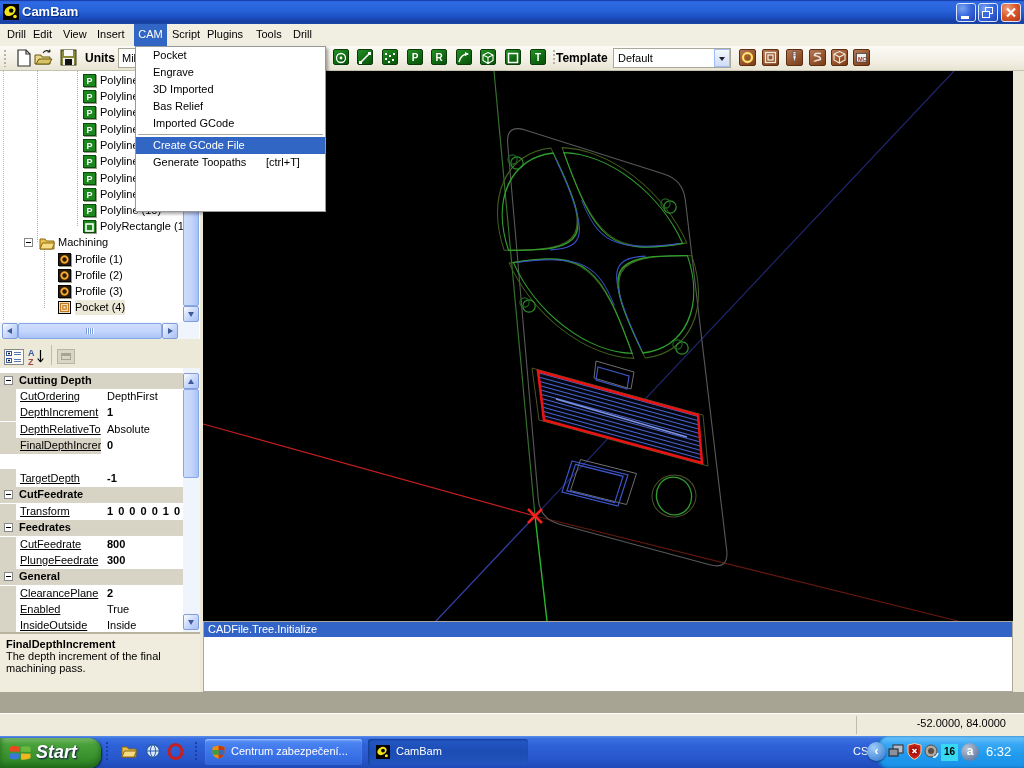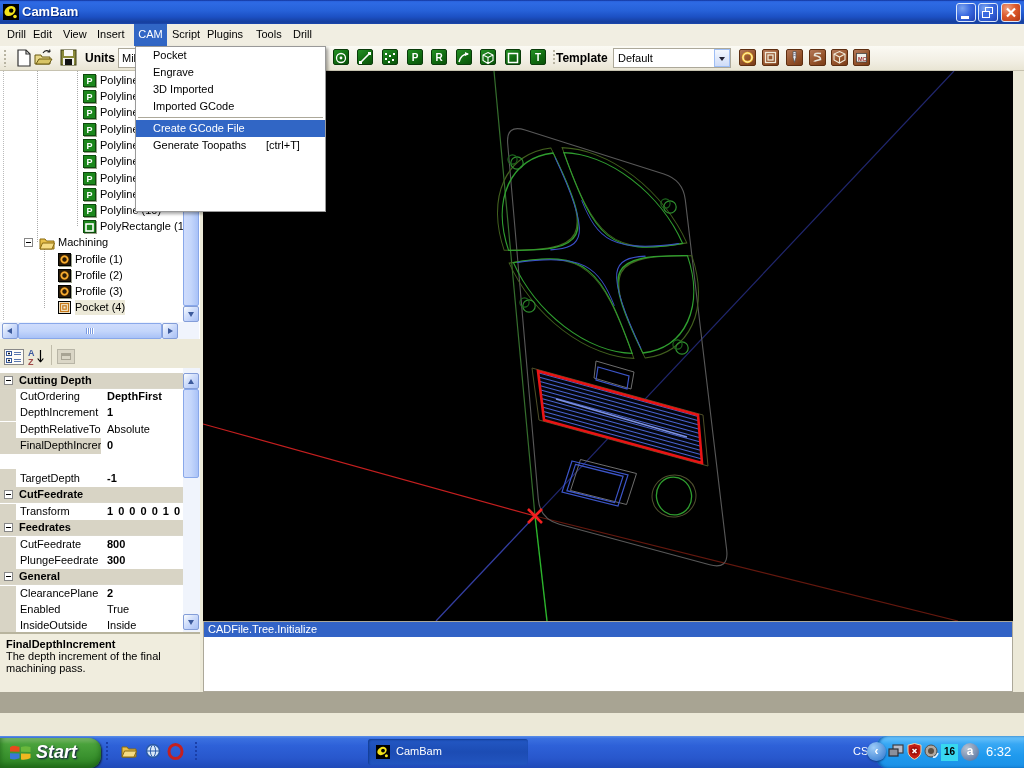--- a/index.html
+++ b/index.html
@@ -20,21 +20,21 @@
 .bicon{top:3px;width:17px;height:17px;background:linear-gradient(145deg,#b4795a 0%,#96542c 55%,#7a3c18 100%);border:1px solid #5e2e10;border-radius:2px;}
 
 #tree{left:0;top:71px;width:200px;height:268px;background:#fff;overflow:hidden;}
 .trow{left:0;height:16px;font-size:11px;line-height:15px;color:#000;white-space:nowrap;}
 .ticon{position:absolute;width:13px;height:13px;top:1px;}
 .pico{background:#1c871c;border:1px solid #0c4a0c;box-shadow:1px 1px 0 #9aa08a;color:#fff;font-size:9px;font-weight:bold;text-align:center;line-height:12px;}
 #proptb{left:0;top:339px;width:200px;height:29px;background:#ece9d8;}
 #grid{left:0;top:368px;width:200px;height:264px;background:#fff;font-size:11px;overflow:hidden;}
 .grow{left:0;width:183px;height:16px;border-bottom:1px solid #d9d6c9;}
 .ghead{background:#d8d4c5;font-weight:bold;}
-.gname{position:absolute;left:16px;top:0;width:88px;height:16px;line-height:15px;background:#fff;border-right:1px solid #d9d6c9;padding-left:4px;overflow:hidden;}
+.gname{position:absolute;left:16px;top:0;width:88px;height:16px;line-height:15px;background:#fff;border-right:1px solid #d9d6c9;padding-left:4px;overflow:hidden;text-decoration:underline;}
 .gval{position:absolute;left:101px;top:0;width:82px;height:16px;line-height:15px;background:#fff;padding-left:6px;overflow:hidden;}
 .gut{position:absolute;left:0;top:0;width:16px;height:16px;background:#d8d4c5;}
 #desc{left:0;top:632px;width:200px;height:60px;background:#f0edde;border-top:2px solid #b8b49e;font-size:11px;padding:4px 6px;}
 #olive{left:0;top:692px;width:1024px;height:21px;background:#a8a493;}
 #statusbar{left:0;top:713px;width:1024px;height:23px;background:#eeebdd;border-top:1px solid #fff;font-size:11px;}
 
 #canvas{left:203px;top:71px;width:810px;height:550px;background:#000;}
 #logbox{left:203px;top:621px;width:810px;height:71px;background:#fff;border:1px solid #aca899;}
 #logrow{left:204px;top:622px;width:808px;height:15px;background:#3263c6;color:#fff;font-size:11px;line-height:15px;padding-left:4px;}
 
@@ -311,21 +311,21 @@
 <div class="abs" id="grid">
   <div class="abs" style="left:0;top:0;width:183px;height:5px;background:#fff"></div>
   <div class="grow ghead abs" style="top:5px">
         <span style="position:absolute;left:19px;top:1px">Cutting Depth</span>
         <div class="abs" style="left:4px;top:3px;width:9px;height:9px;background:#fff;border:1px solid #888"></div>
         <div class="abs" style="left:6px;top:7px;width:5px;height:1px;background:#000"></div>
       </div>
   <div class="grow abs" style="top:21px">
         <div class="gut"></div>
         <div class="gname">CutOrdering</div>
-        <div class="gval" style="font-weight:bold">DepthFirst</div>
+        <div class="gval" style="font-weight:normal">DepthFirst</div>
       </div>
   <div class="grow abs" style="top:37px">
         <div class="gut"></div>
         <div class="gname">DepthIncrement</div>
         <div class="gval" style="font-weight:bold">1</div>
       </div>
   <div class="grow abs" style="top:54px">
         <div class="gut"></div>
         <div class="gname">DepthRelativeTo</div>
         <div class="gval">Absolute</div>
@@ -396,20 +396,24 @@
         <div class="sbarr up"></div>
       </div>
   <div class="abs sbthumb" style="left:183px;top:21px;width:16px;height:89px"></div>
   <div class="abs sbbtn" style="left:183px;top:246px;width:16px;height:16px">
         <div class="sbarr down"></div>
       </div>
 </div>
 
 <div class="abs" id="desc"><b>FinalDepthIncrement</b><br>The depth increment of the final<br>machining pass.</div>
 <div class="abs" id="olive"></div>
+<div class="abs" id="statusbar">
+      <div class="abs" style="left:856px;top:2px;width:1px;height:18px;background:#c0bcaa"></div>
+      <div class="abs" style="left:858px;top:3px;width:148px;text-align:right">-52.0000, 84.0000</div>
+    </div>
 
 <div class="abs" id="canvas">
 <svg width="810" height="550" viewBox="203 71 810 550">
   <defs>
     <pattern id="hatch" width="4" height="4" patternUnits="userSpaceOnUse" patternTransform="rotate(15.3)">
       <rect width="4" height="4" fill="#04060d"></rect>
       <line x1="0" y1="1.5" x2="4" y2="1.5" stroke="#4964d2" stroke-width="1"></line>
     </pattern>
   </defs>
 
@@ -479,20 +483,21 @@
   <path d="M 528 509 L 542 523 M 528 523 L 542 509" stroke="#f22020" stroke-width="2.6"></path>
 </svg>
 </div>
 <div class="abs" id="logbox"></div>
 <div class="abs" id="logrow">CADFile.Tree.Initialize</div>
 
 <div class="abs" id="dropmenu">
   <div class="ditem">Pocket</div>
   <div class="ditem">Engrave</div>
   <div class="ditem">3D Imported</div>
+  <div class="ditem">Bas Relief</div>
   <div class="ditem">Imported GCode</div>
   <div style="height:5px;position:relative">
         <div style="position:absolute;left:2px;right:2px;top:2px;height:1px;background:#aca899"></div>
       </div>
   <div class="ditem" style="background:#3166c5;color:#fff">Create GCode File</div>
   <div class="ditem">Generate Toopaths<span style="position:absolute;left:130px">[ctrl+T]</span></div>
 </div>
 
 <div class="abs" id="taskbar">
   <div class="abs" style="left:106px;top:6px;width:2px;height:20px;background:repeating-linear-gradient(180deg,#1a3fa8 0,#1a3fa8 2px,transparent 2px,transparent 4px)"></div>
@@ -501,20 +506,29 @@
         <path d="M1 13 l2.5 -6 h12 l-2.5 6 z" fill="#f6dc84" stroke="#8a6a10" stroke-width="1"></path>
       </svg>
   <svg class="abs" style="left:145px;top:7px" width="16" height="16" viewBox="0 0 16 16">
         <circle cx="8" cy="8" r="6.5" fill="#d8e8f8" stroke="#2a5aa8" stroke-width="1.5"></circle>
         <path d="M2 8 h12 M8 1.5 c-3.5 3 -3.5 10 0 13 M8 1.5 c3.5 3 3.5 10 0 13" fill="none" stroke="#2a5aa8" stroke-width="1"></path>
       </svg>
   <svg class="abs" style="left:167px;top:7px" width="17" height="17" viewBox="0 0 17 17">
         <ellipse cx="8.5" cy="8.5" rx="6.5" ry="7" fill="none" stroke="#c42020" stroke-width="3"></ellipse>
       </svg>
   <div class="abs" style="left:195px;top:6px;width:2px;height:20px;background:repeating-linear-gradient(180deg,#1a3fa8 0,#1a3fa8 2px,transparent 2px,transparent 4px)"></div>
+  <div class="abs taskbtn" style="left:205px;width:157px;background:linear-gradient(180deg,#71a1f8 0%,#4a82f0 15%,#3a72e8 60%,#3065d8 100%);box-shadow:inset 0 1px 1px #9cc0ff">
+     <svg class="abs" style="left:7px;top:6px" width="13" height="14" viewBox="0 0 13 14">
+          <path d="M6.5 0.5 L12.5 2 V7 C12.5 10.5 9.5 13 6.5 13.7 C3.5 13 0.5 10.5 0.5 7 V2 Z" fill="#e89010"></path>
+          <path d="M6.5 0.5 L12.5 2 V7 C12.5 10.5 9.5 13 6.5 13.7 Z" fill="#c43c10"></path>
+          <path d="M6.5 5 L12.5 5 V7 C12.5 8 12 9 11.5 9.8 L6.5 9.8 Z" fill="#3a6ac0"></path>
+          <path d="M6.5 5 L0.5 5 V7 C0.5 8 1 9 1.5 9.8 L6.5 9.8 Z" fill="#3aa03a"></path>
+        </svg>
+     <span class="abs" style="left:26px;top:6px">Centrum zabezpečení...</span>
+  </div>
   <div class="abs taskbtn" style="left:368px;width:160px;background:linear-gradient(180deg,#2358c4 0%,#1c4cb4 50%,#2255c0 100%);box-shadow:inset 1px 1px 2px #123c90">
      <svg class="abs" style="left:8px;top:6px" width="14" height="14" viewBox="0 0 14 14">
           <rect width="14" height="14" fill="#000"></rect>
           <ellipse cx="6" cy="6" rx="5" ry="3.8" transform="rotate(-35 6 6)" fill="#f2e21a"></ellipse>
           <circle cx="7" cy="5.6" r="1.9" fill="#000"></circle>
           <circle cx="10.4" cy="10.8" r="1.5" fill="#f2e21a"></circle>
         </svg>
      <span class="abs" style="left:28px;top:6px">CamBam</span>
   </div>
 </div>

